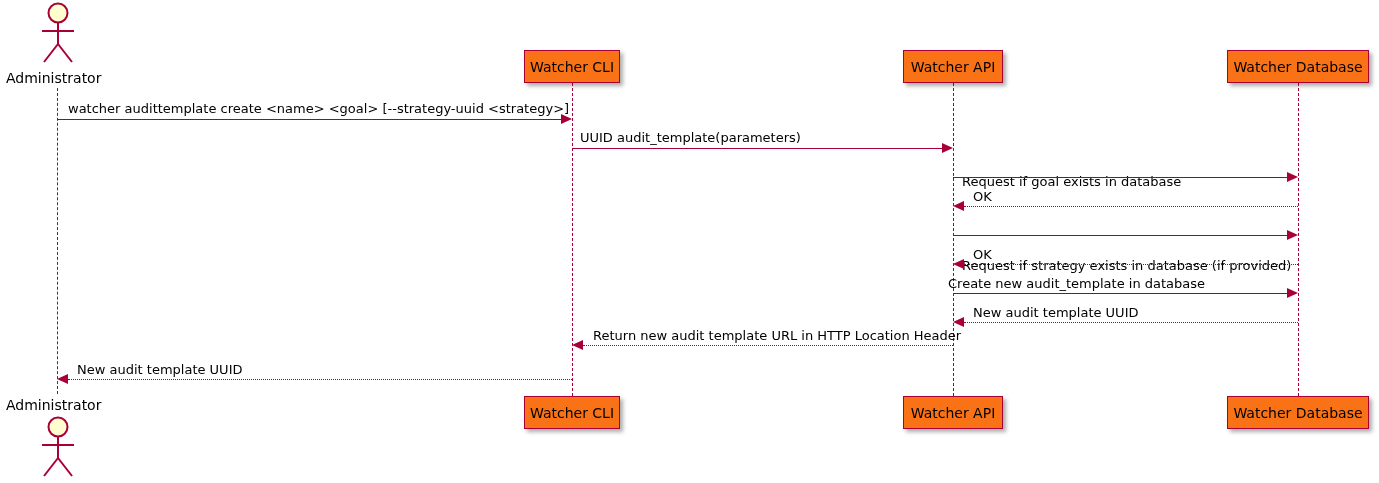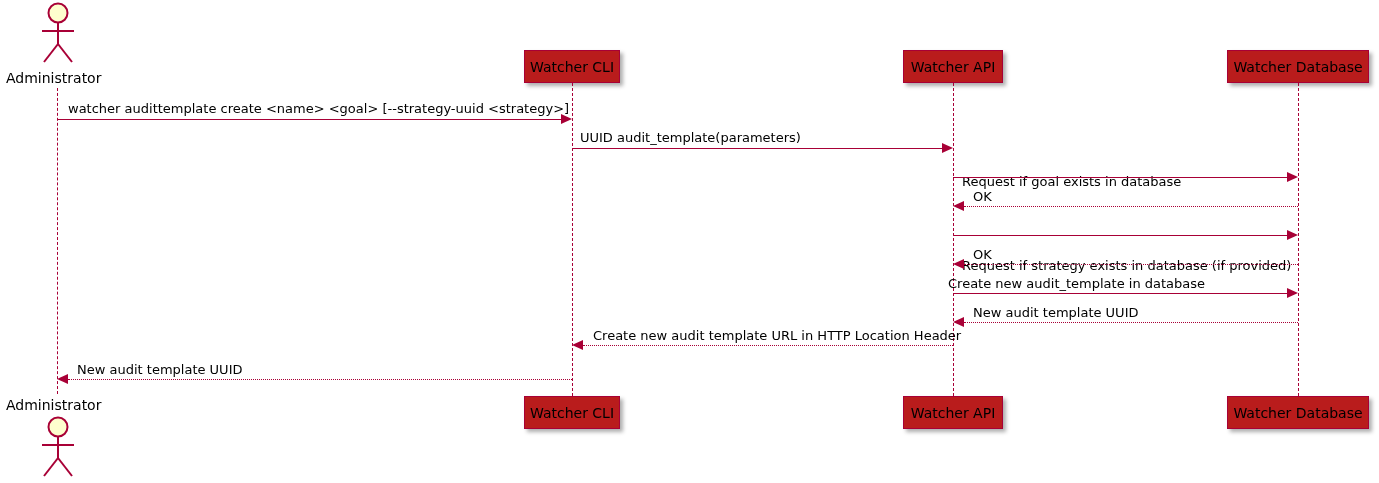--- a/index.html
+++ b/index.html
@@ -17,21 +17,21 @@
   }
   #diagram {
     position: absolute;
     left: 0;
     top: 0;
     width: 1379px;
     height: 483px;
   }
   .pu-box {
     position: absolute;
-    background: #b91c1c;
+    background: #f97316;
     border: 1.5px solid #A80036;
     box-shadow: 3px 3px 4px rgba(0,0,0,0.32);
     box-sizing: border-box;
     display: flex;
     align-items: center;
     justify-content: center;
     font-size: 14px;
     color: #000000;
     white-space: nowrap;
   }
@@ -140,21 +140,21 @@
   <div class="pu-arrow-head left" style="left:953px; top:259px;"></div>
 
   <div class="pu-msg-label" style="left:948px; top:276px;">Create new audit_template in database</div>
   <div class="pu-arrow-line" style="left:953px; top:293px; width:334px;"></div>
   <div class="pu-arrow-head right" style="left:1287px; top:288px;"></div>
 
   <div class="pu-msg-label" style="left:973px; top:305px;">New audit template UUID</div>
   <div class="pu-arrow-line dotted" style="left:964px; top:322px; width:334px;"></div>
   <div class="pu-arrow-head left" style="left:953px; top:317px;"></div>
 
-  <div class="pu-msg-label" style="left:593px; top:328px;">Create new audit template URL in HTTP Location Header</div>
+  <div class="pu-msg-label" style="left:593px; top:328px;">Return new audit template URL in HTTP Location Header</div>
   <div class="pu-arrow-line dotted" style="left:583px; top:345px; width:370px;"></div>
   <div class="pu-arrow-head left" style="left:572px; top:340px;"></div>
 
   <div class="pu-msg-label" style="left:77px; top:362px;">New audit template UUID</div>
   <div class="pu-arrow-line dotted" style="left:68px; top:379px; width:504px;"></div>
   <div class="pu-arrow-head left" style="left:57px; top:374px;"></div>
 
 </div>
 
 </body></html>

